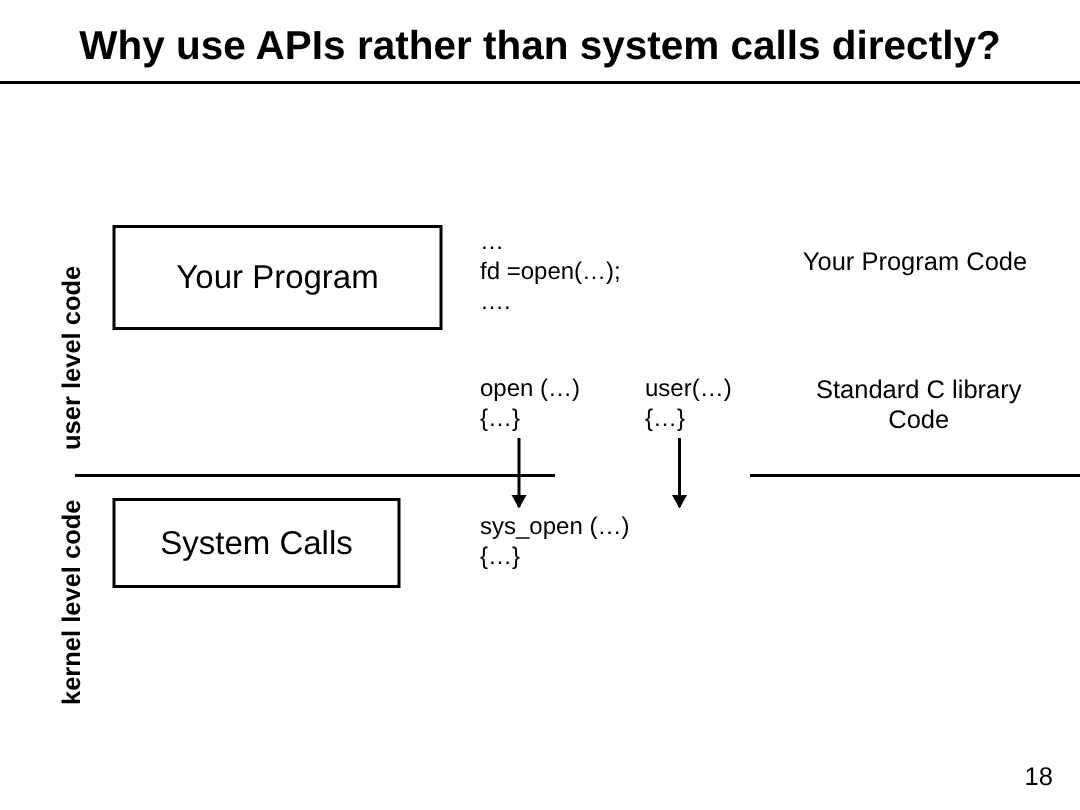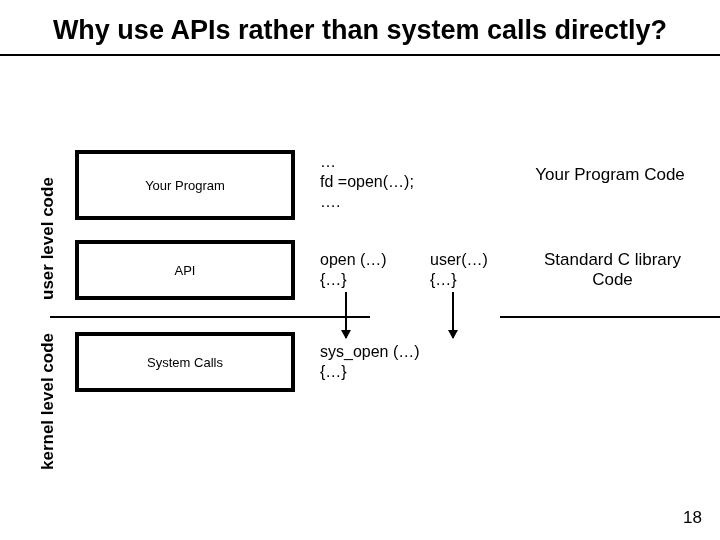--- a/index.html
+++ b/index.html
@@ -2,21 +2,21 @@
 <html><head>
 <meta charset="utf-8">
 <style>
   * { box-sizing: border-box; margin: 0; padding: 0; }
   html, body { width: 720px; height: 540px; font-family: Arial, Helvetica, sans-serif; background: #fff; color: #000; }
   .slide { position: relative; width: 720px; height: 540px; }
   .title { text-align: center; font-size: 27px; font-weight: bold; padding: 14px 30px 8px; line-height: 1.2; }
   .title-rule { border: none; border-top: 2px solid #000; margin: 0 0 0 0; }
   .diagram { position: absolute; left: 0; top: 130px; width: 720px; height: 360px; }
   .vlabel { position: absolute; transform: rotate(-90deg); transform-origin: left top; font-size: 17px; font-weight: bold; white-space: nowrap; }
-  .box { position: absolute; border: 4px solid #000000; background: #fff; display: flex; align-items: center; justify-content: center; font-size: 13px; }
+  .box { position: absolute; border: 2px solid #000000; background: #fff; display: flex; align-items: center; justify-content: center; font-size: 22px; }
   .code { position: absolute; font-size: 16px; line-height: 1.25; white-space: pre; }
   .rlabel { position: absolute; font-size: 17px; text-align: center; }
   .divider { position: absolute; border-top: 2px solid #000; }
   .arrow { position: absolute; width: 2px; background: #000; }
   .arrow::after { content: ""; position: absolute; left: -4px; bottom: -1px; width: 0; height: 0; border-left: 5px solid transparent; border-right: 5px solid transparent; border-top: 9px solid #000; }
   .pagenum { position: absolute; right: 18px; bottom: 12px; font-size: 17px; }
 </style>
 </head>
 <body>
 
@@ -30,37 +30,34 @@
     <div class="vlabel" style="left:38px; top:340px;">kernel level code</div>
 
     <div class="box" style="left:75px; top:20px; width:220px; height:70px;">
       <span>Your Program</span>
     </div>
     <div class="code" style="left:320px; top:22px;">…
 fd =open(…);
 ….</div>
     <div class="rlabel" style="left:515px; top:35px; width:190px;">Your Program Code</div>
 
-    <div class="box" style="left:75px; top:110px; width:220px; height:60px;">
-      <span>API</span>
-    </div>
     <div class="code" style="left:320px; top:120px;">open (…)
 {…}</div>
     <div class="code" style="left:430px; top:120px;">user(…)
 {…}</div>
     <div class="rlabel" style="left:515px; top:120px; width:195px; white-space:pre;">Standard C library
 Code</div>
 
     <div class="divider" style="left:50px; top:186px; width:320px;"></div>
     <div class="divider" style="left:500px; top:186px; width:220px;"></div>
 
     <div class="arrow" style="left:345px; top:162px; height:46px;"></div>
     <div class="arrow" style="left:452px; top:162px; height:46px;"></div>
 
-    <div class="box" style="left:75px; top:202px; width:220px; height:60px;">
+    <div class="box" style="left:75px; top:202px; width:192px; height:60px;">
       <span>System Calls</span>
     </div>
     <div class="code" style="left:320px; top:212px;">sys_open (…)
 {…}</div>
 
   </div>
 
   <div class="pagenum">18</div>
 </div>
 

